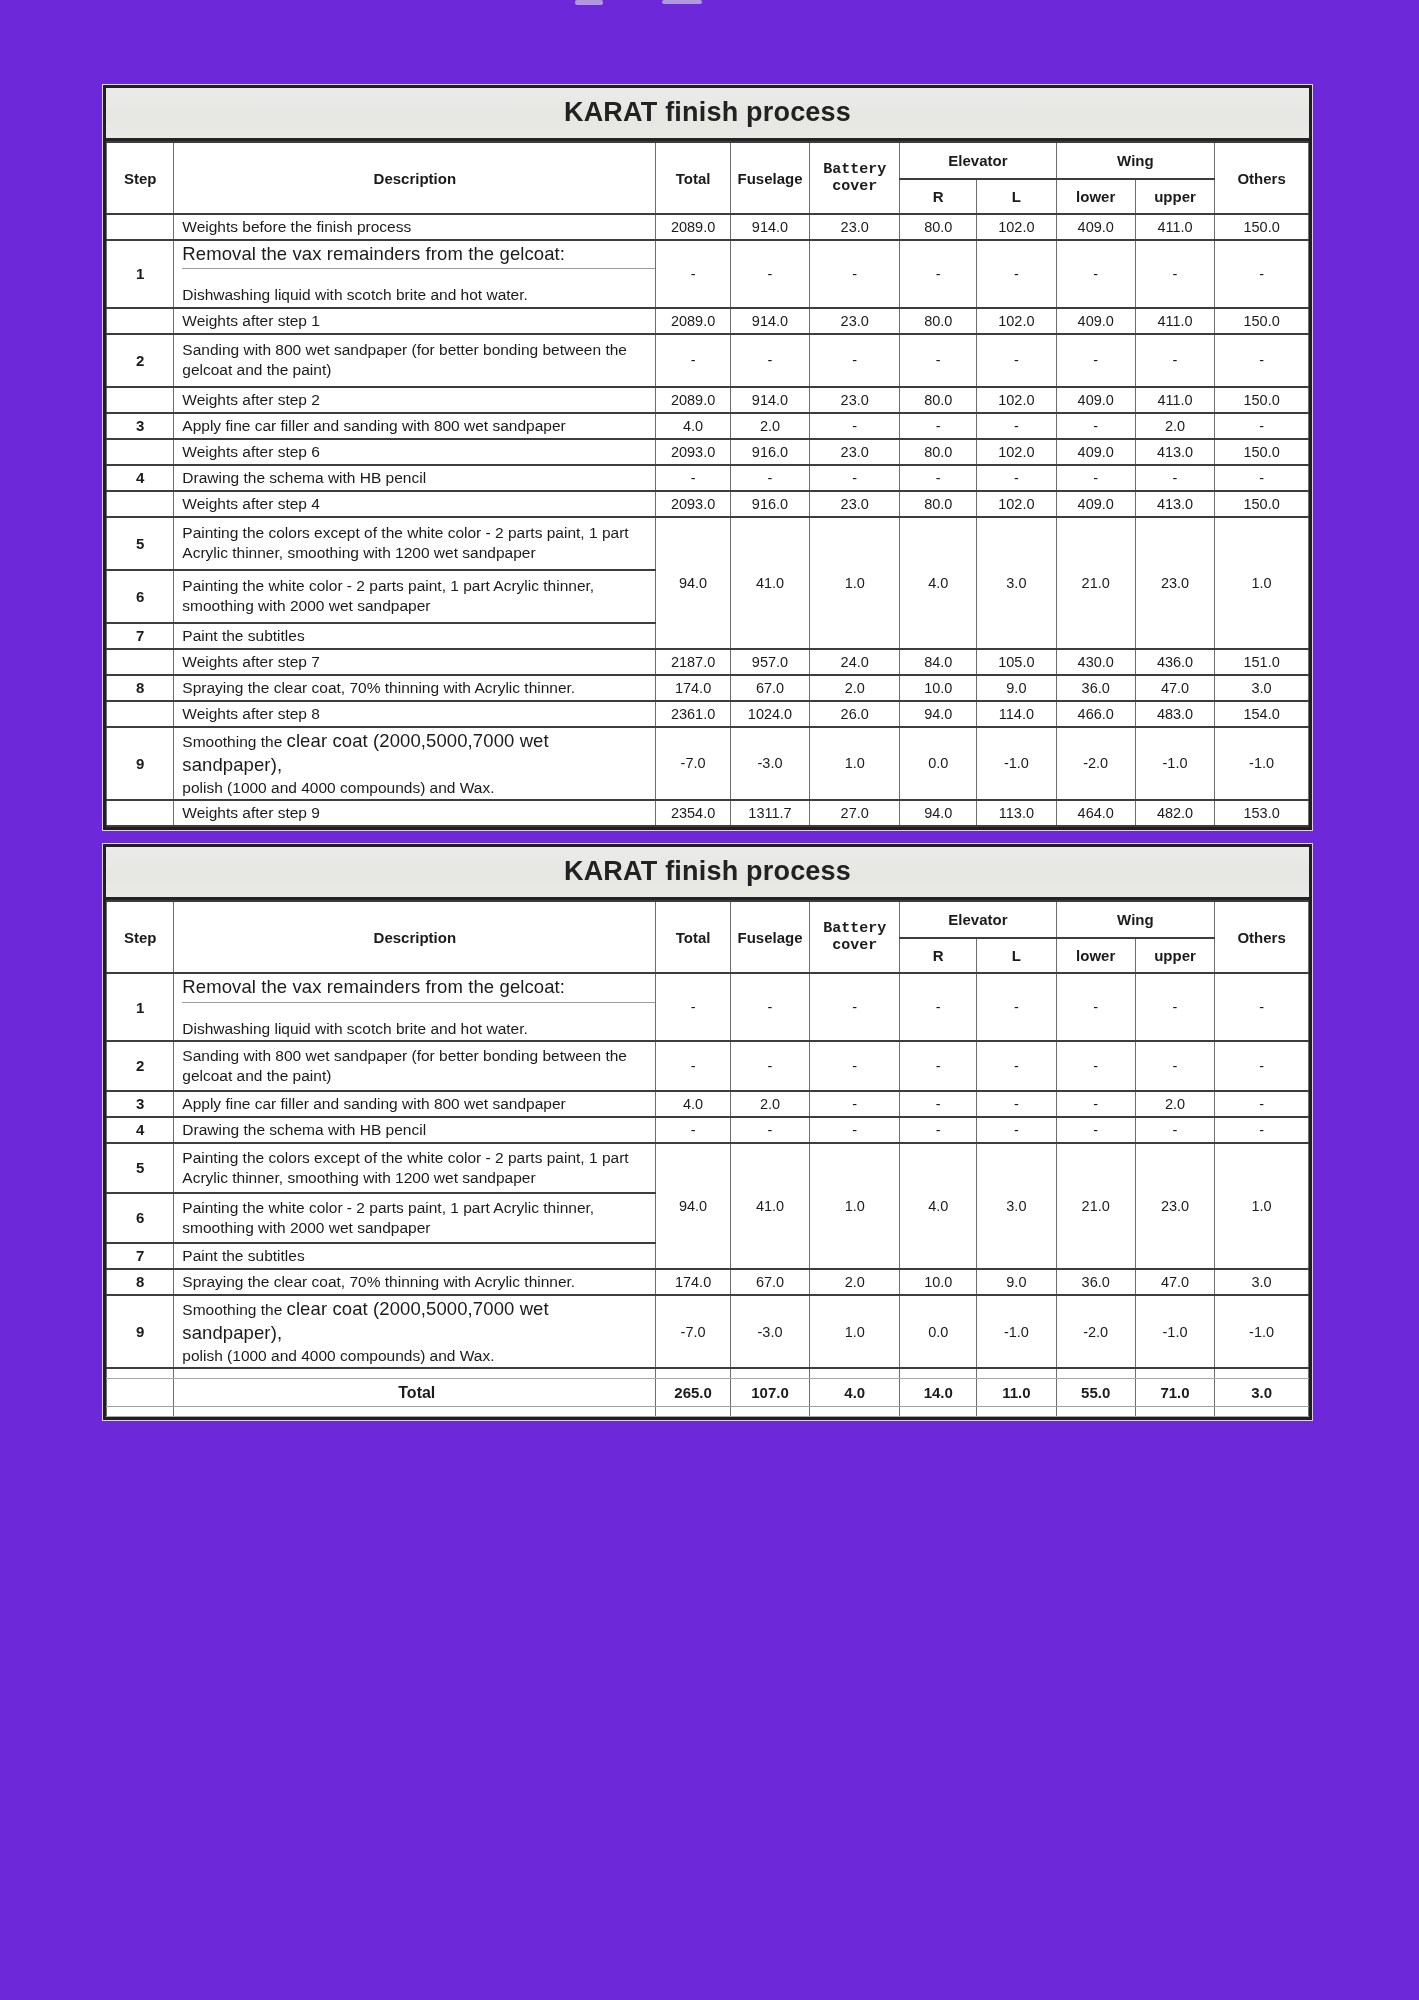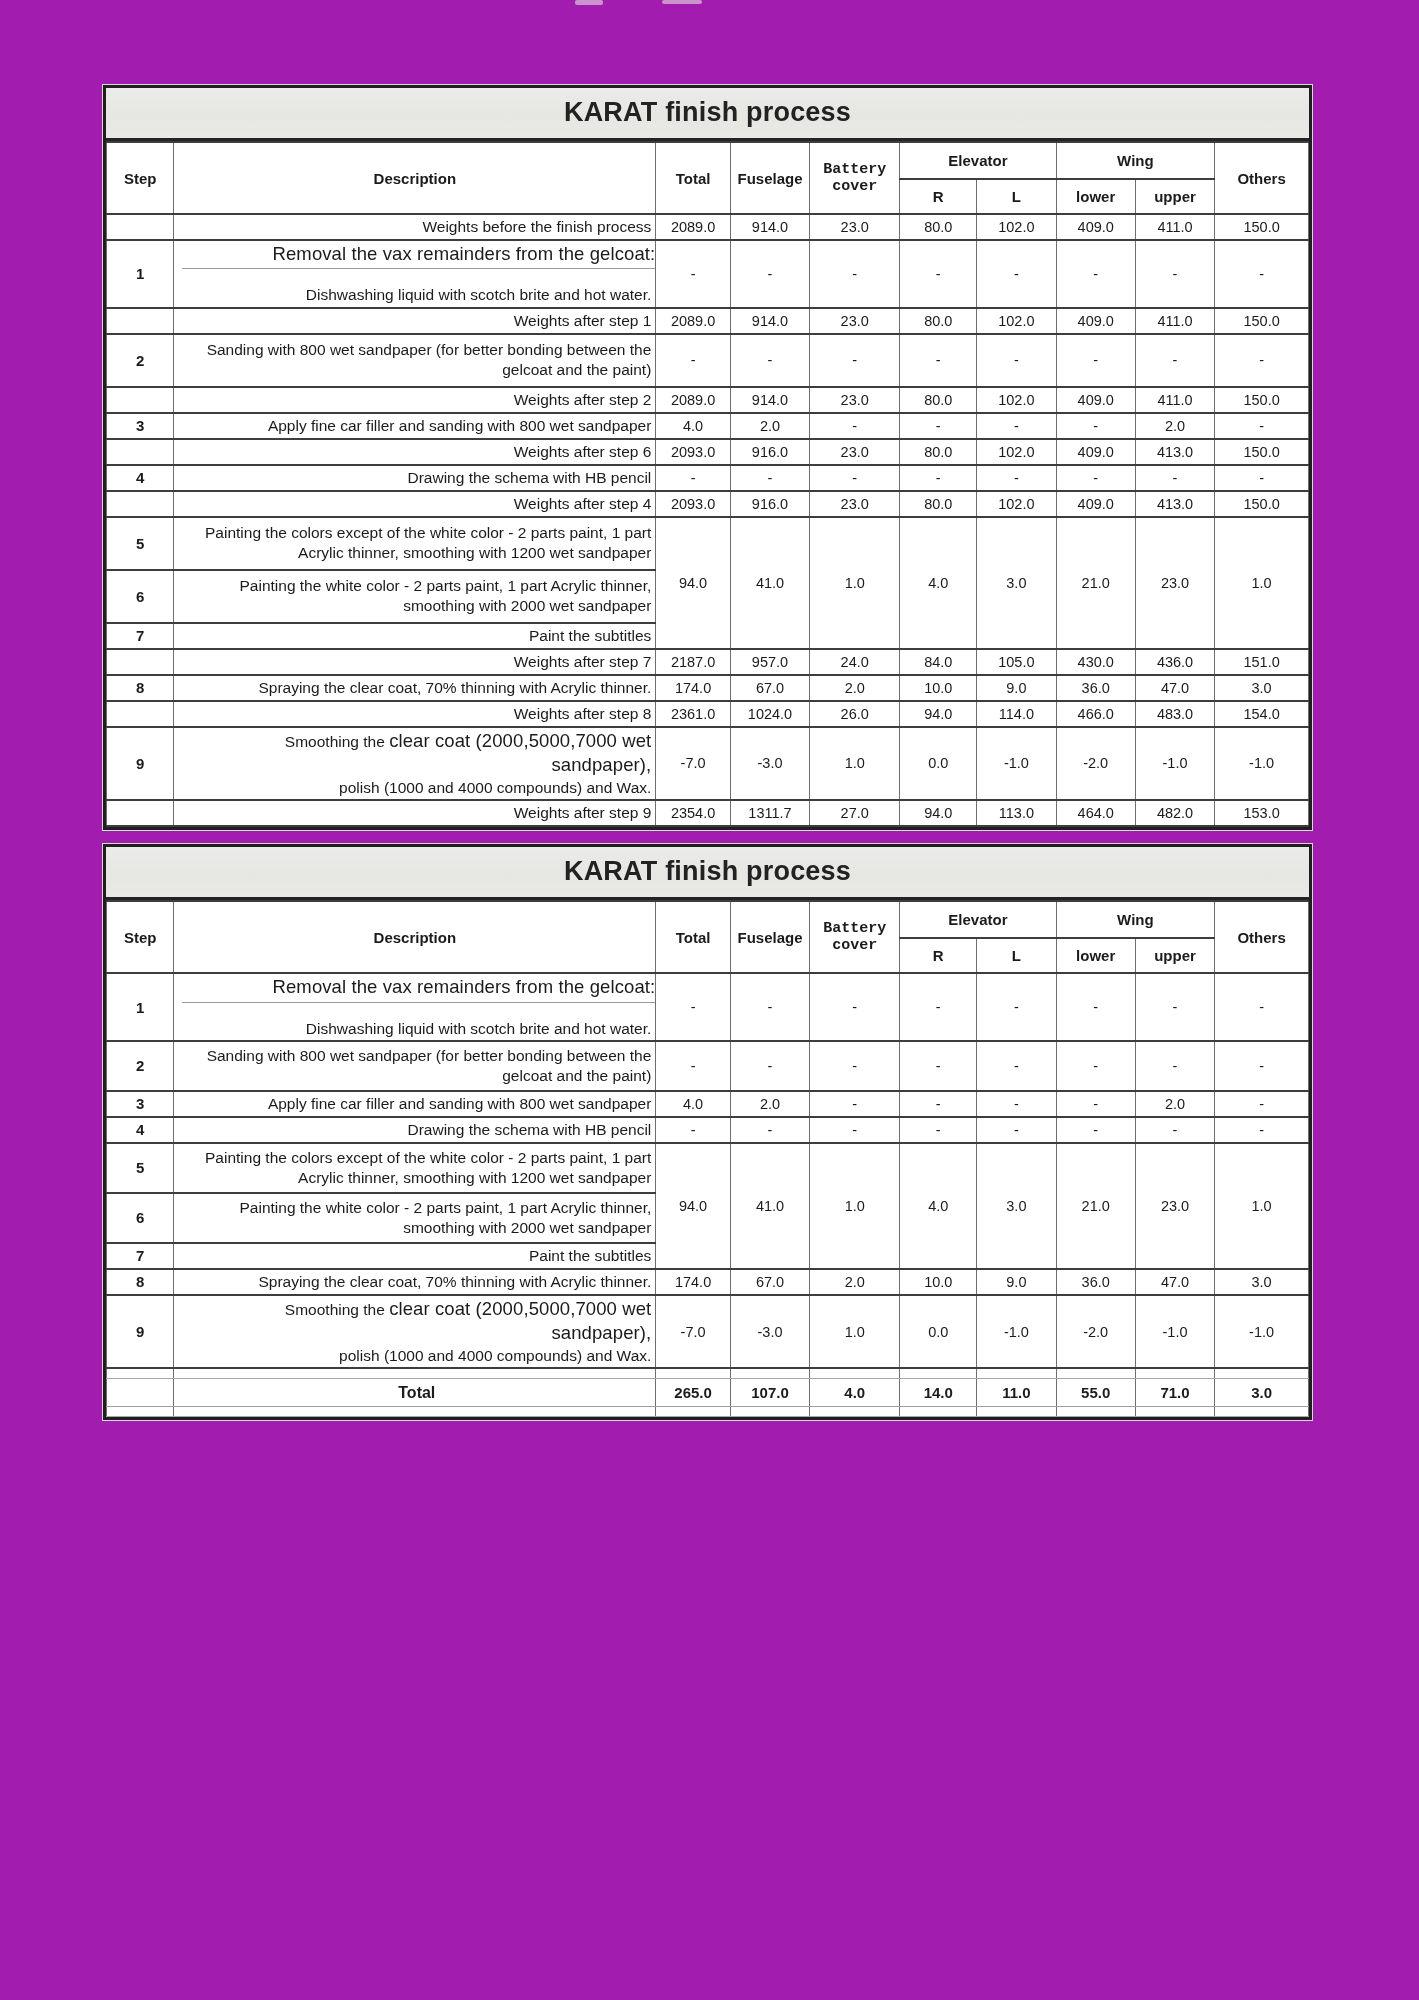--- a/index.html
+++ b/index.html
@@ -5,21 +5,21 @@
   * { box-sizing: border-box; }
   html, body { margin: 0; padding: 0; }
   body {
     width: 1419px; height: 2000px;
     background: #ffffff;
     font-family: "Liberation Sans", "DejaVu Sans", sans-serif;
     color: #1b1b1b;
     position: relative;
     overflow: hidden;
   }
-  .page { position: absolute; inset: 0; background: #a21caf; }
+  .page { position: absolute; inset: 0; background: #6d28d9; }
   .scan-artifact {
     position: absolute; background: #e2e2e0; opacity: .6; border-radius: 2px;
   }
 
   .karat-table {
     position: relative;
     margin-left: 103px;
     width: 1209px;
     border: 3px solid #1f1f1f;
     background: #fff;
@@ -53,21 +53,21 @@
     font-weight: bold;
     text-align: center;
     vertical-align: middle;
     background: #fff;
   }
   thead tr.h-top th { height: 37px; }
   thead tr.h-bot th { height: 35px; }
   thead th .stack-line { line-height: 1.15; font-family: Liberation Mono, monospace; }
 
   td.step-cell  { text-align: center; font-weight: bold; font-size: 15px; vertical-align: middle; }
-  td.desc-cell  { text-align: right; font-size: 15.5px; line-height: 1.32; padding-left: 8px; vertical-align: middle; }
+  td.desc-cell  { text-align: left; font-size: 15.5px; line-height: 1.32; padding-left: 8px; vertical-align: middle; }
   td.num-cell   { text-align: center; font-size: 14.5px; vertical-align: middle; }
 
   .dline { display: block; }
   .dline .big { font-size: 18.5px; letter-spacing: .1px; }
   .dline.sepline { border-bottom: 1px solid #9c9c9c; padding-bottom: 2px; margin-bottom: 16px; margin-right: -4px; }
 
   tr.r-weights td { height: 26px; }
   tr.r-one td     { height: 26px; }
   tr.r-two td     { height: 53px; }
   .t2 tr.r-two td { height: 50px; }

